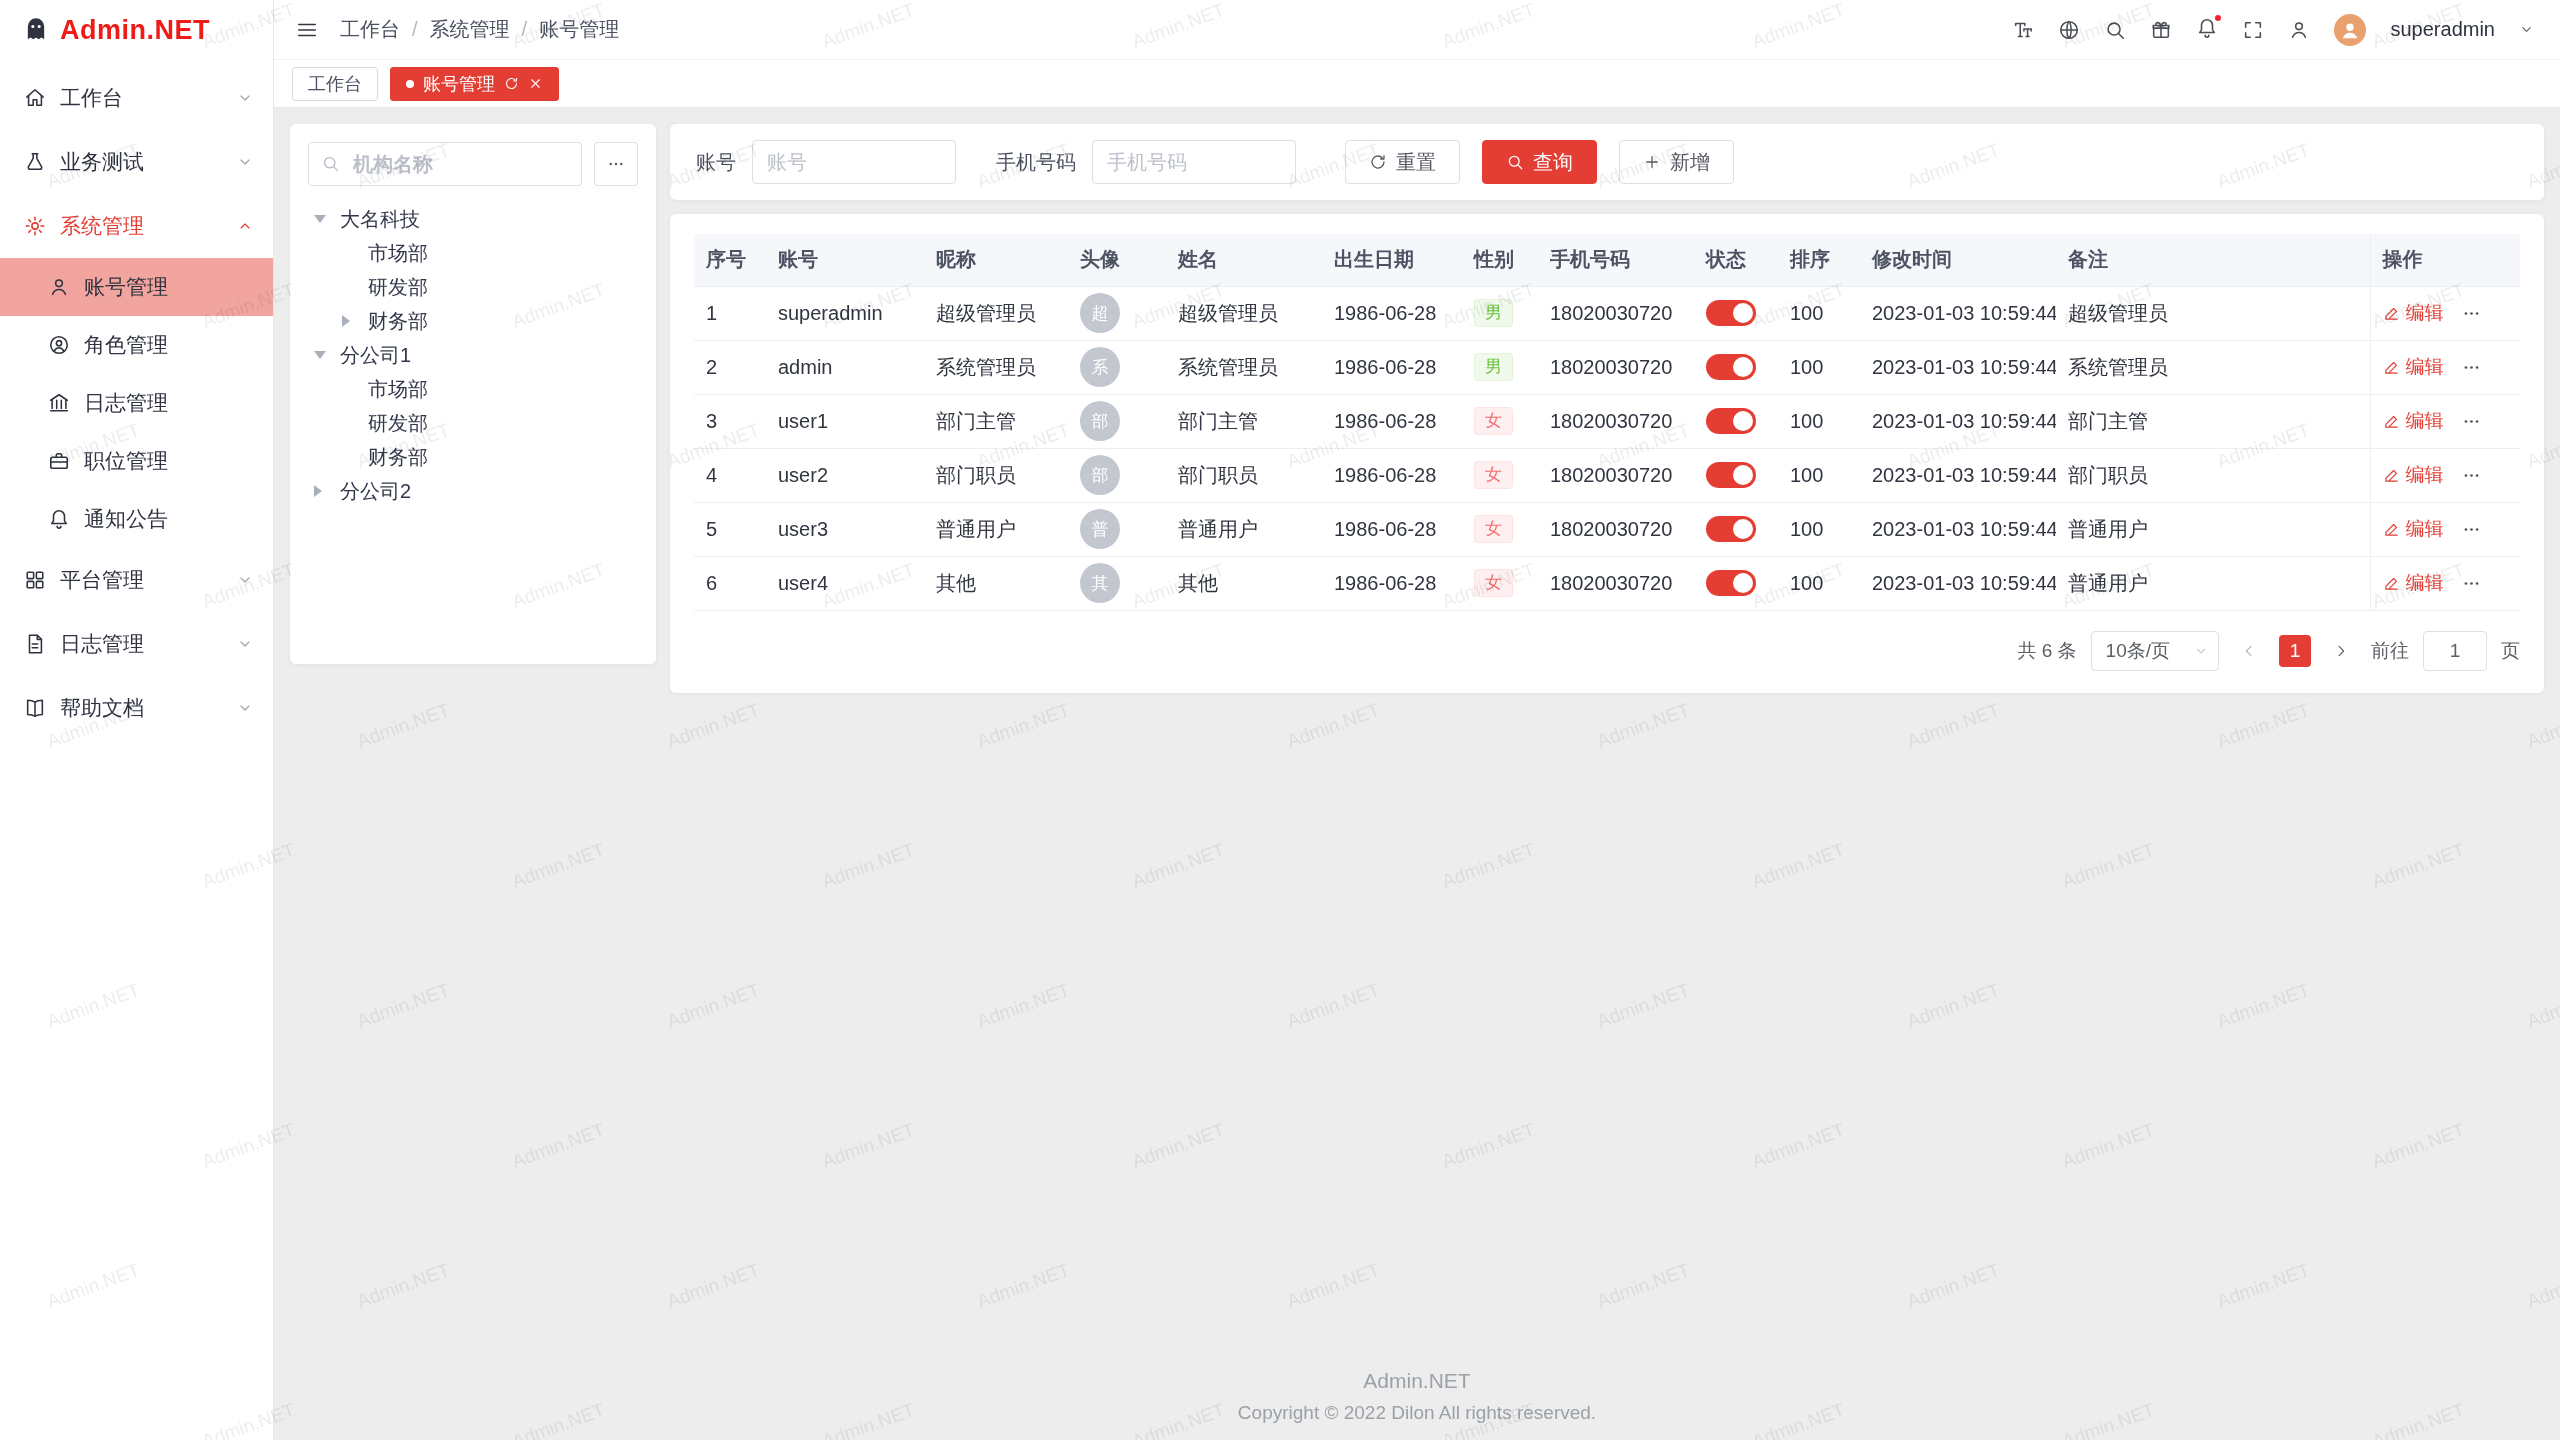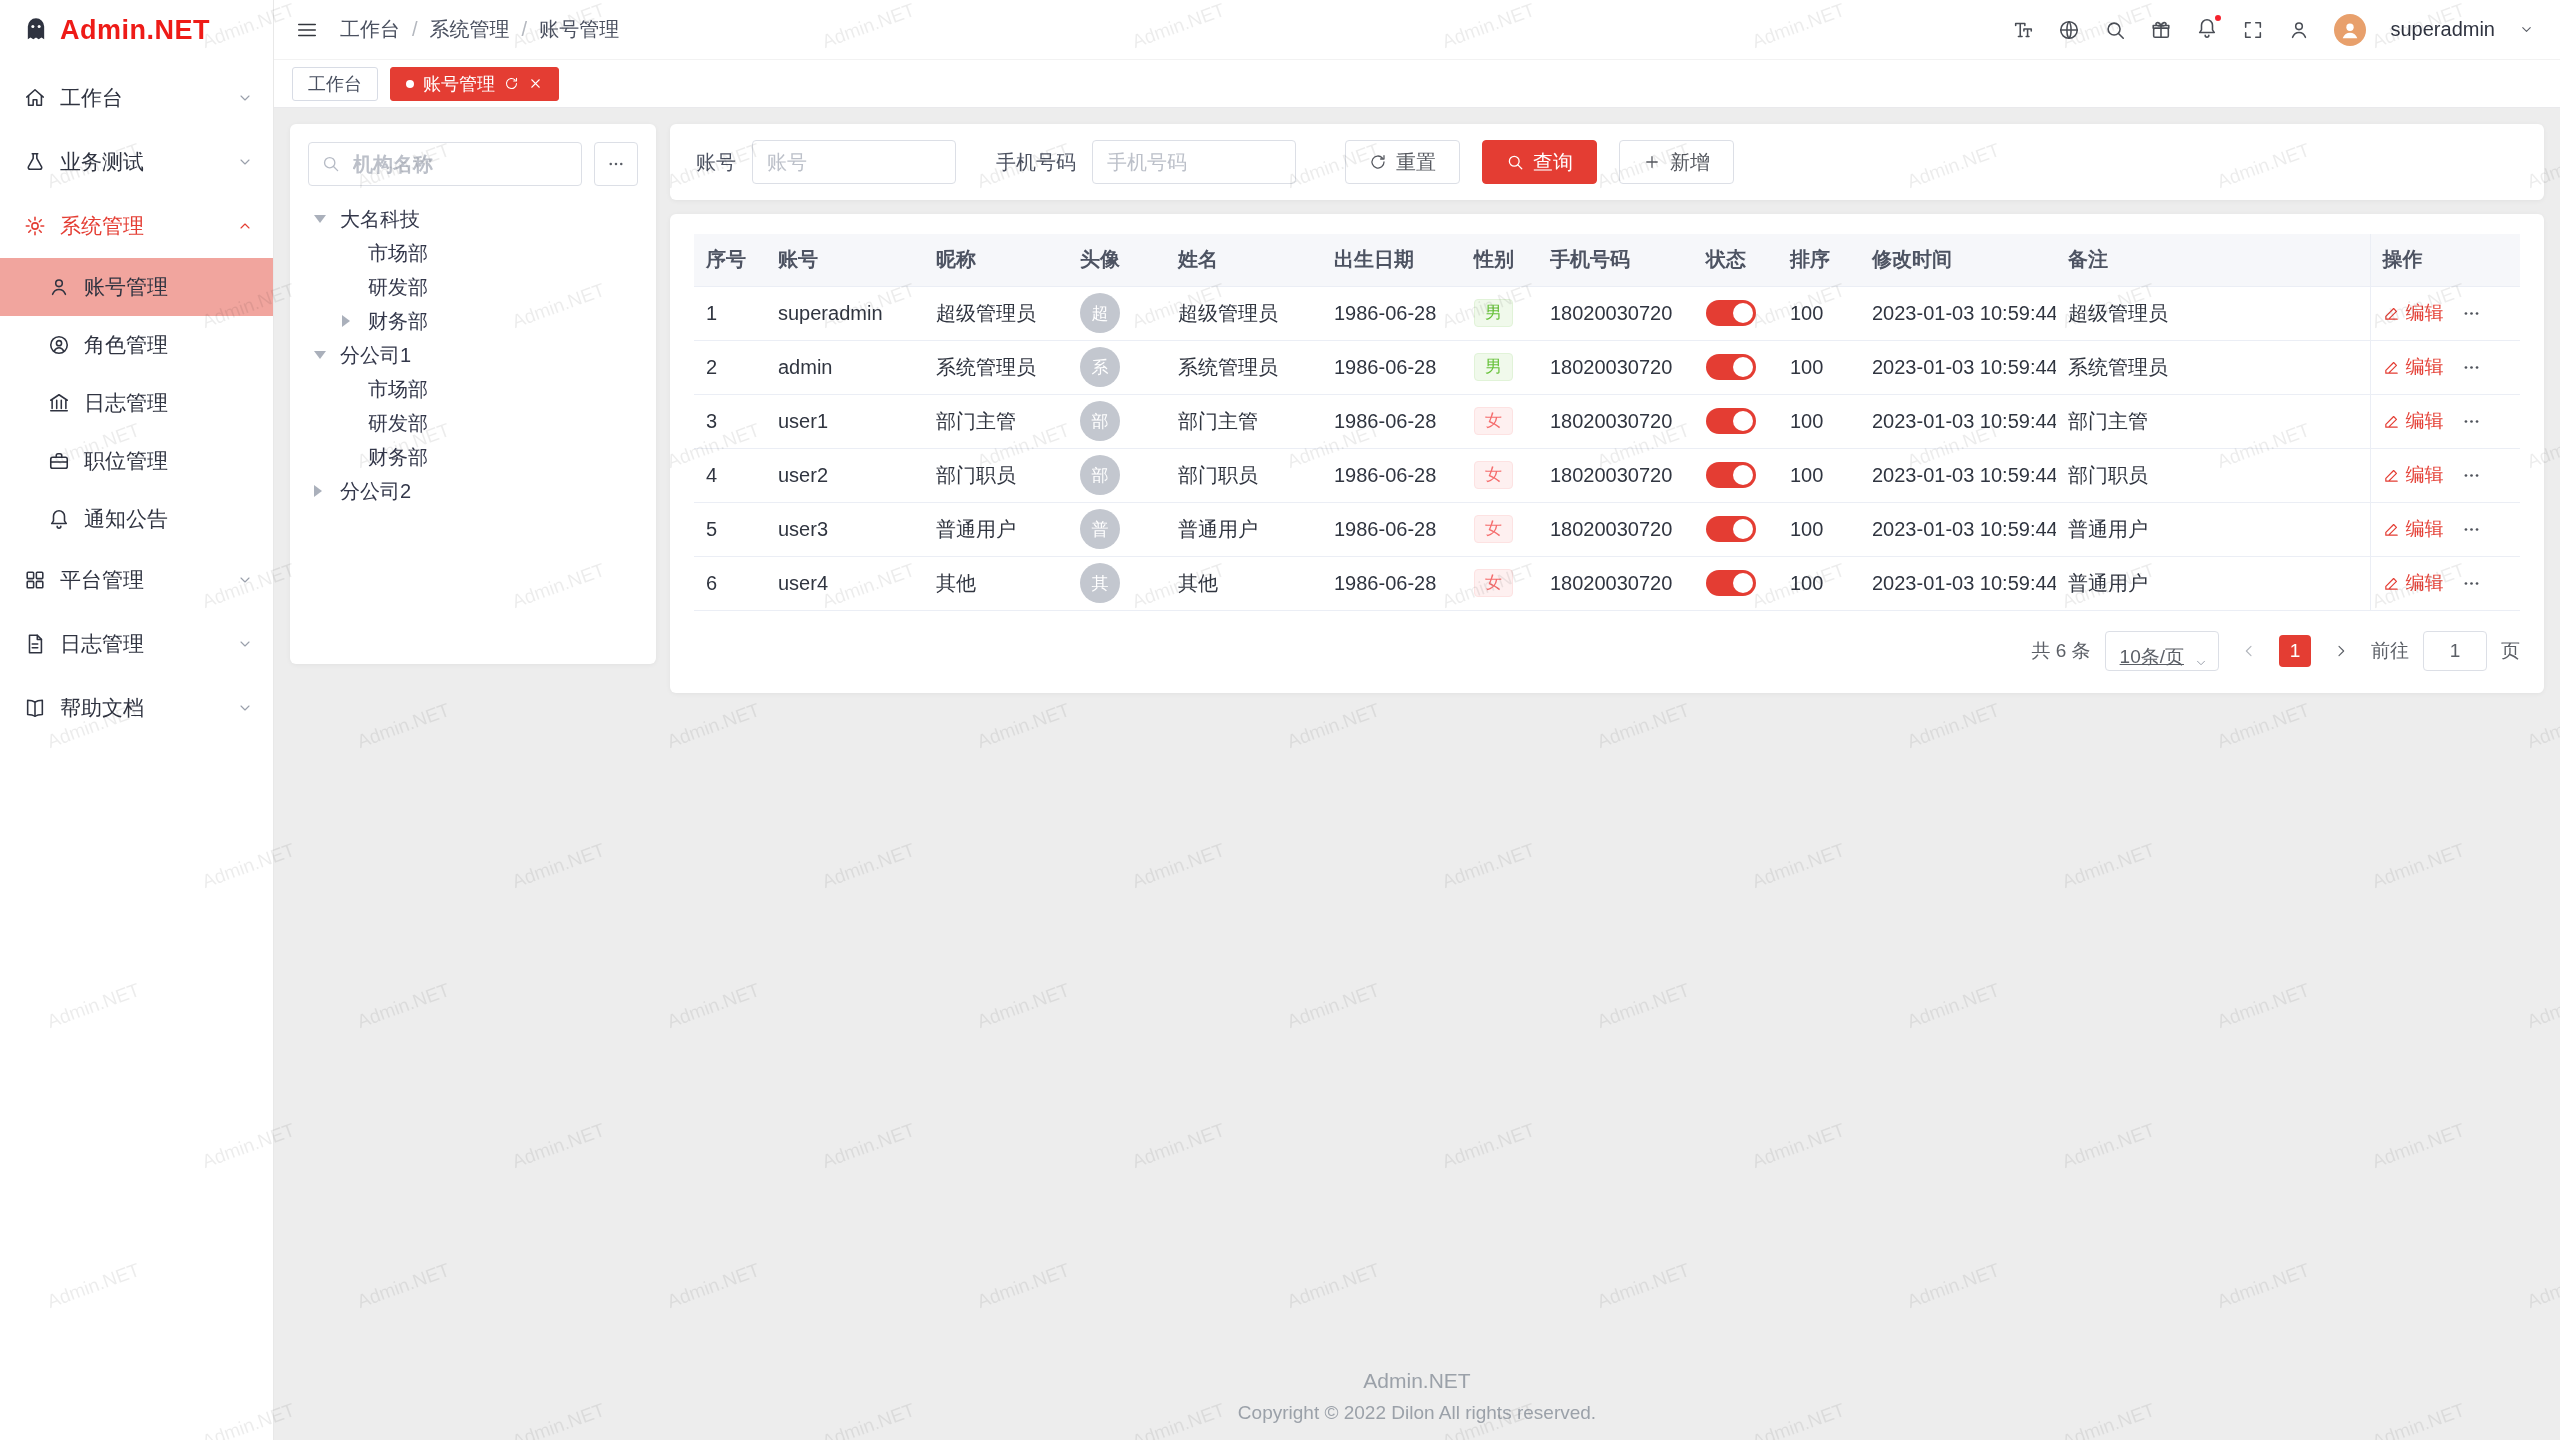--- a/index.html
+++ b/index.html
@@ -88,21 +88,21 @@
   .tag-male { color:#67c23a; background:#f0f9eb; border:1px solid #e1f3d8; }
   .tag-female { color:#f56c6c; background:#fef0f0; border:1px solid #fde2e2; }
   .toggle { width:50px; height:26px; border-radius:13px; background:#e43d33; position:relative; display:inline-block; vertical-align:middle; cursor:pointer; }
   .toggle .knob { position:absolute; right:3px; top:3px; width:20px; height:20px; border-radius:50%; background:#fff; }
   .op-wrap { display:flex; align-items:center; }
   .edit-link { display:inline-flex; align-items:center; gap:6px; color:#e43d33; font-size:19px; cursor:pointer; }
   .more-dots { margin-left:18px; color:#4f535b; cursor:pointer; display:inline-flex; }
 
   
   .pager { display:flex; justify-content:flex-end; align-items:center; gap:14px; margin-top:20px; font-size:19px; color:#5b5f66; }
-  .page-size { height:40px; border:1px solid #dcdfe6; border-radius:4px; display:flex; align-items:flex-end; gap:10px; padding:0 10px 0 14px; cursor:pointer; color:#5b5f66;text-decoration:underline; }
+  .page-size { height:40px; border:1px solid #dcdfe6; border-radius:4px; display:flex; align-items:center; gap:24px; padding:0 10px 0 14px; cursor:pointer; color:#5b5f66; }
   .pg-btn { width:32px; height:32px; display:flex; align-items:center; justify-content:center; cursor:pointer; }
   .pg-prev { color:#b2b6bd; } .pg-next { color:#5b5f66; }
   .pg-cur { width:32px; height:32px; border-radius:4px; background:#e43d33; color:#fff; display:flex; align-items:center; justify-content:center; cursor:pointer; }
   .goto-input { width:64px; height:40px; border:1px solid #dcdfe6; border-radius:4px; text-align:center; font-size:19px; color:#5b5f66; outline:none; }
 
   
   .footer { position:absolute; bottom:16px; left:0; right:0; text-align:center; color:#9ba1a9; }
   .footer .f-title { font-size:21px; margin-bottom:9px; }
   .footer .f-copy { font-size:19px; }
 

